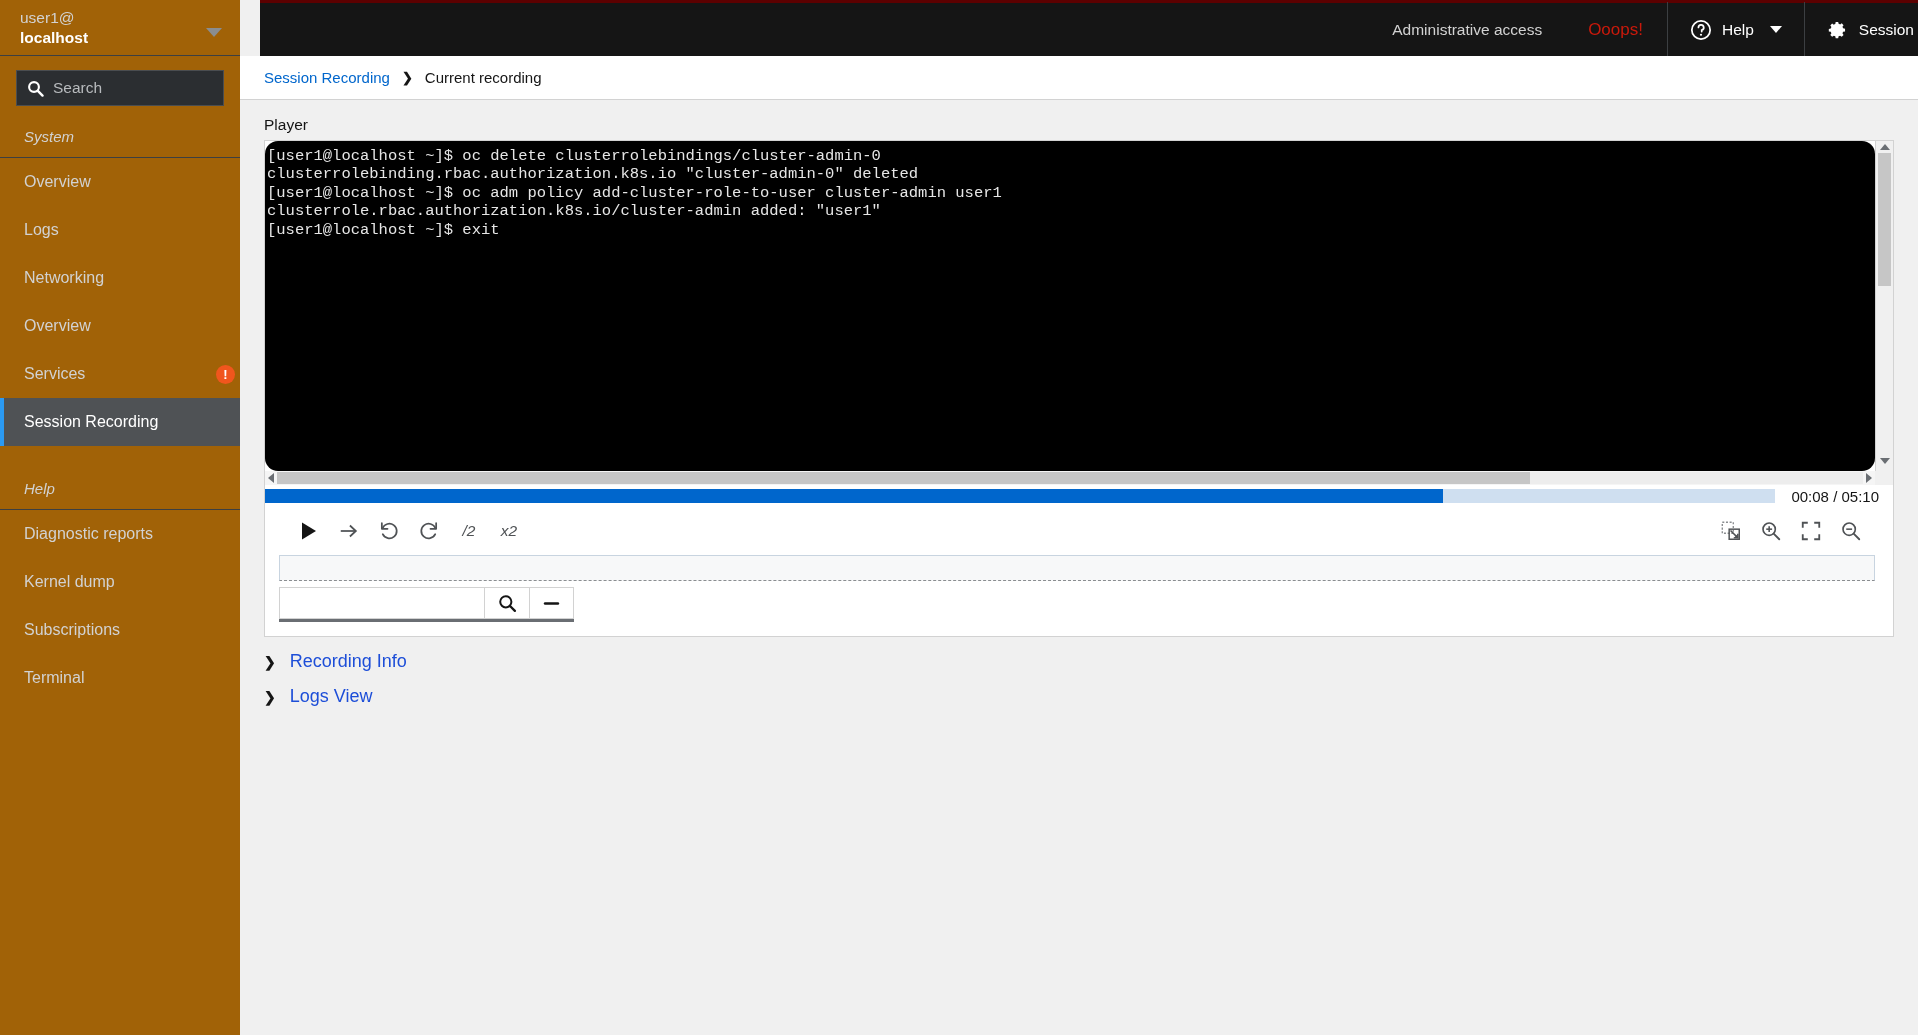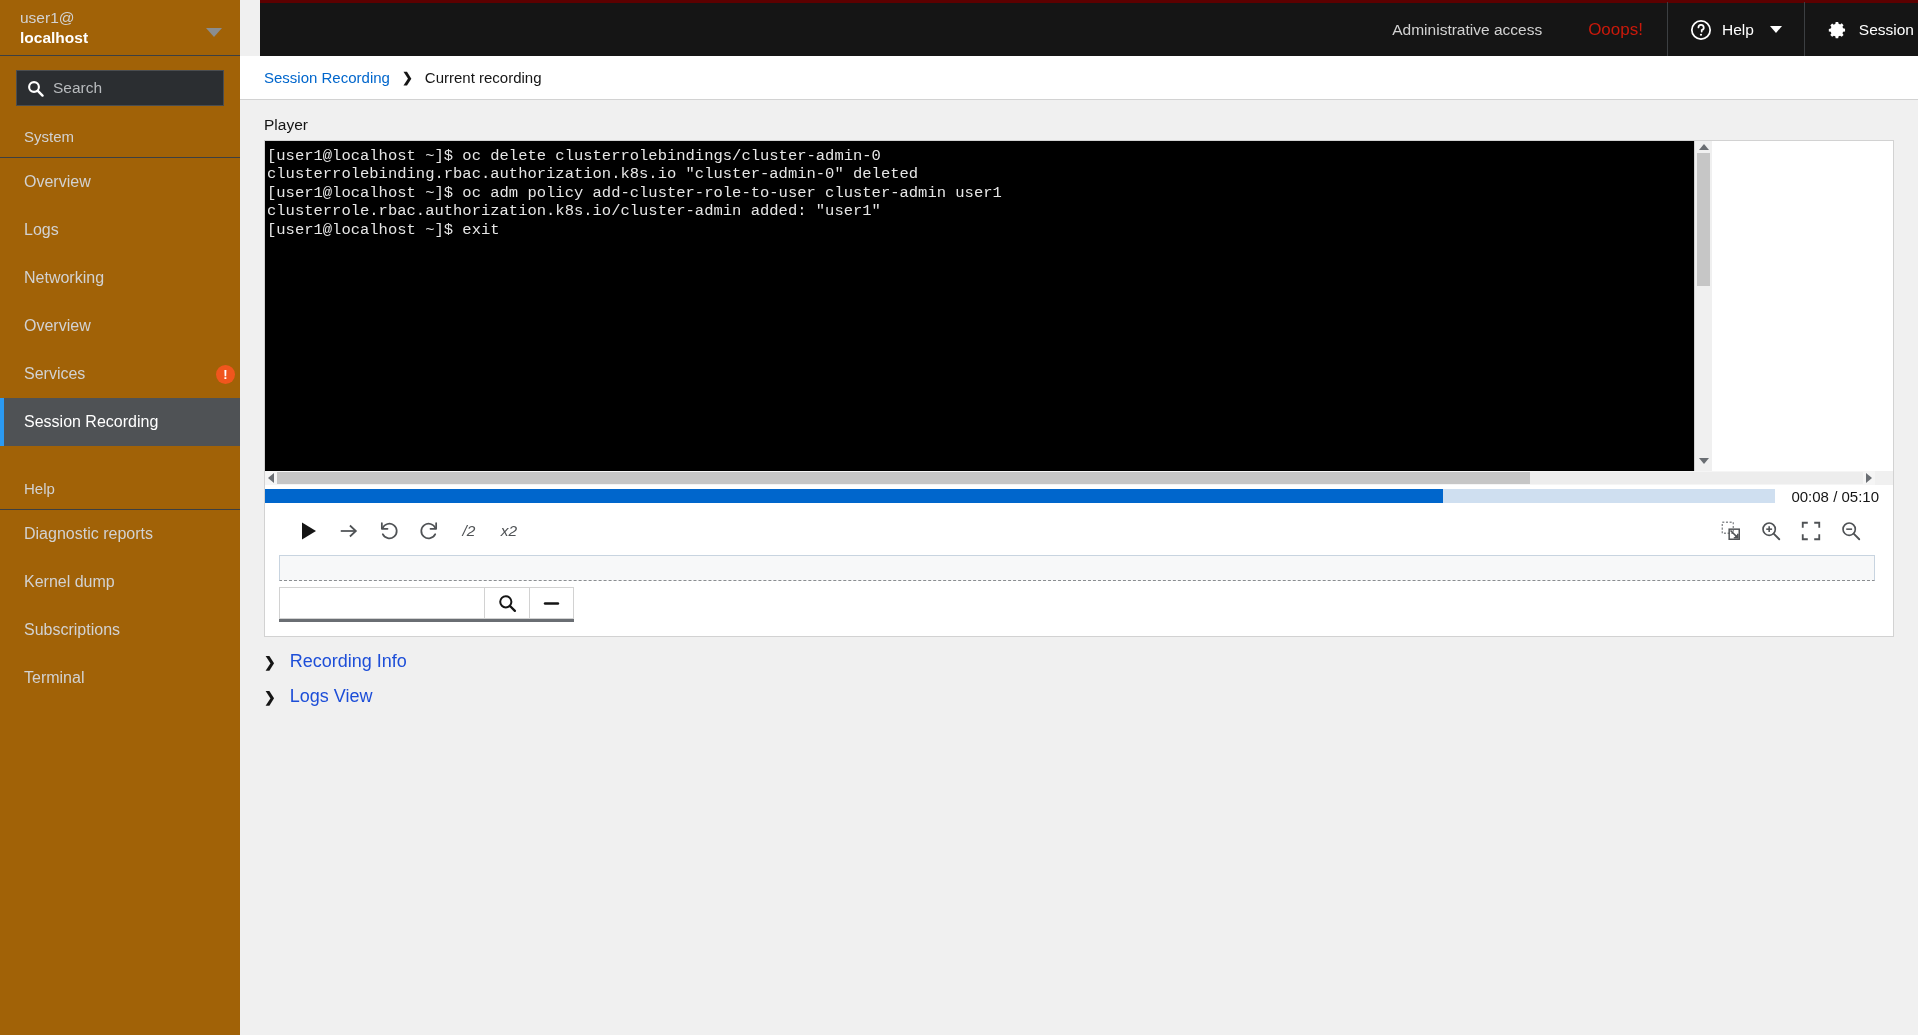--- a/index.html
+++ b/index.html
@@ -47,20 +47,21 @@
     flex: 1 1 auto;
     background: transparent; border: none; outline: none;
     color: #d2d2d2; font-size: 15.5px;
     font-family: "Liberation Sans", sans-serif;
   }
   .search-box input::placeholder { color: #b8bbbe; }
   .nav-group-title {
     color: #d2d2d2; font-size: 15px;
     padding: 12px 0 12px 24px;
     border-bottom: 1px solid #3c3f42;
+    font-style: italic;
   }
   .nav-item {
     position: relative;
     display: flex; align-items: center;
     height: 48px;
     padding-left: 24px; padding-right: 5px;
     color: #d2d2d2; font-size: 16px;
     cursor: pointer;
   }
   .nav-item.active {
@@ -131,24 +132,25 @@
   }
 
   .player-card {
     margin: 0 24px 0 24px;
     background: #ffffff;
     border: 1px solid #d2d2d2;
     width: 1630px;
   }
   .term-row { display: flex; }
   .terminal {
-    width: 1429px; height: 330px;
+    width: 1610px; height: 330px;
     background: #000000;
     padding: 6px 0 0 2px;
     overflow: hidden;
+    border-radius: 13px;
   }
   .terminal pre {
     color: #e6e6e6;
     font-family: "Liberation Mono", "DejaVu Sans Mono", monospace;
     font-size: 15.5px;
     line-height: 18.4px;
     white-space: pre;
   }
   .vscroll {
     width: 18px; height: 330px;

